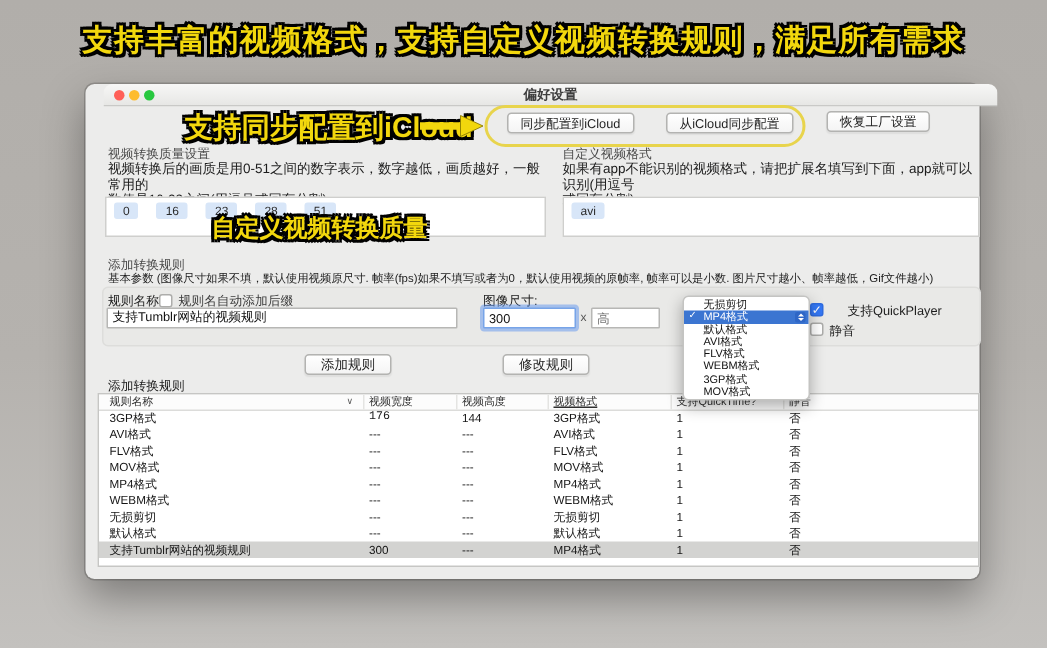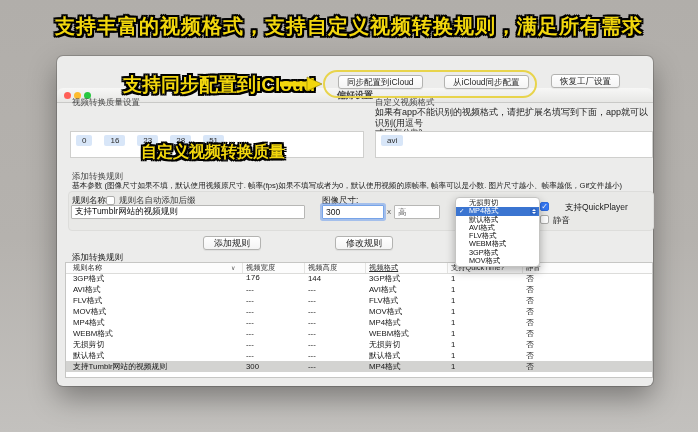--- a/index.html
+++ b/index.html
@@ -7,22 +7,22 @@
   #stage{position:relative;width:698px;height:432px;overflow:hidden;
          background:linear-gradient(180deg,#b1aeaa 0%,#b5b2ae 55%,#c3c1be 100%);}
   .outlined{color:#f2d70d;font-weight:bold;
     text-shadow:-2px -2px 0 #000,2px -2px 0 #000,-2px 2px 0 #000,2px 2px 0 #000,
                 -2px 0 0 #000,2px 0 0 #000,0 -2px 0 #000,0 2px 0 #000;}
   #headline{position:absolute;top:13px;left:0;width:698px;text-align:center;
             font-size:20px;letter-spacing:1px;}
   
   #win{position:absolute;left:57px;top:56px;width:596px;height:330px;background:#ececeb;
        border-radius:6px;box-shadow:0 0 0 1px rgba(0,0,0,.18),0 12px 28px rgba(0,0,0,.35);}
-  #titlebar{position:absolute;left:0;top:0;width:100%;height:14px;border-radius:6px 6px 0 0;
-            background:linear-gradient(#f7f7f6,#e7e7e5);border-bottom:1px solid #c9c9c7;margin-top:32px;}
+  #titlebar{position:absolute;left:12px;top:0;width:100%;height:14px;border-radius:6px 6px 0 0;
+            background:linear-gradient(#f7f7f6,#e7e7e5);border-bottom:1px solid #c9c9c7;}
   .light{position:absolute;top:4px;width:7px;height:7px;border-radius:50%;}
   #win-title{position:absolute;left:0;top:0;width:100%;height:14px;line-height:15px;
              text-align:center;font-size:9px;font-weight:bold;color:#3e3e3e;}
   .mac-btn{position:absolute;height:14px;line-height:13px;background:linear-gradient(#ffffff,#f4f4f4);
            border:1px solid #b3b3b1;border-radius:3px;font-size:8.5px;color:#1f1f1f;
            padding:0 8px;box-shadow:0 1px 1px rgba(0,0,0,.06);white-space:nowrap;cursor:default;}
   #anno-icloud{position:absolute;left:66px;top:16px;font-size:19px;}
   #anno-oval{position:absolute;left:266px;top:14px;width:210px;height:24px;
              border:2px solid #e8d44c;border-radius:14px;}
   #anno-quality{position:absolute;left:84px;top:86px;font-size:16px;}
@@ -92,20 +92,24 @@
     <svg class="arrow-svg" style="left:222px;top:20px;" width="44" height="16" viewBox="0 0 44 16">
       <path d="M1 8 L30 8" stroke="#f2d70d" stroke-width="5"></path>
       <path d="M28 1 L43 8 L28 15 Z" fill="#f2d70d" stroke="#8a7a00" stroke-width="0.6"></path>
     </svg>
     <div id="anno-oval"></div>
     <button class="mac-btn" style="left:281px;top:19px;">同步配置到iCloud</button>
     <button class="mac-btn" style="left:387px;top:19px;">从iCloud同步配置</button>
     <button class="mac-btn" style="left:494px;top:18px;">恢复工厂设置</button>
 
     <div class="sec-label" style="left:15px;top:41px;">视频转换质量设置</div>
+    <div class="desc" style="left:15px;top:51px;width:296px;">
+      <div>视频转换后的画质是用0-51之间的数字表示，数字越低，画质越好，一般常用的</div>
+      <div>数值是16-28之间(用逗号或回车分割)</div>
+    </div>
     <div class="token-box" style="left:13px;top:75px;width:294px;" id="quality-tokens">
         <span class="token">0</span>
         <span class="token">16</span>
         <span class="token">23</span>
         <span class="token">28</span>
         <span class="token">51</span>
       </div>
     <div id="anno-quality" class="outlined">自定义视频转换质量</div>
 
     <div class="sec-label" style="left:318px;top:41px;">自定义视频格式</div>

